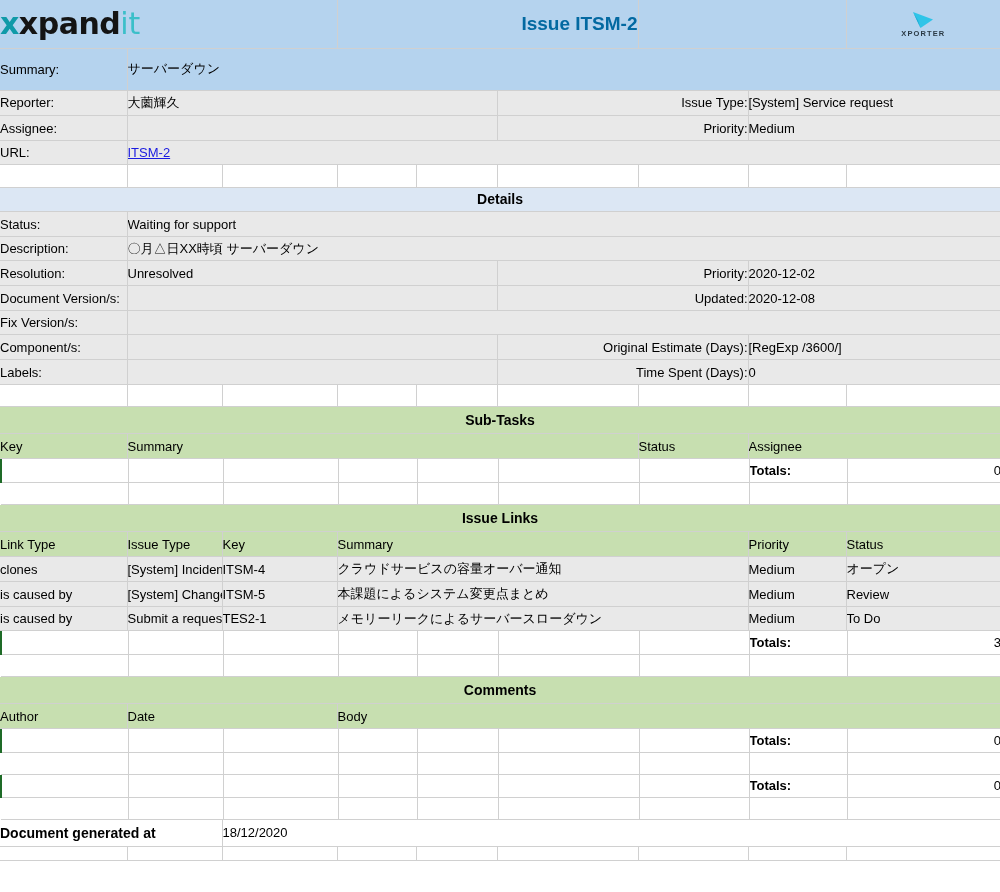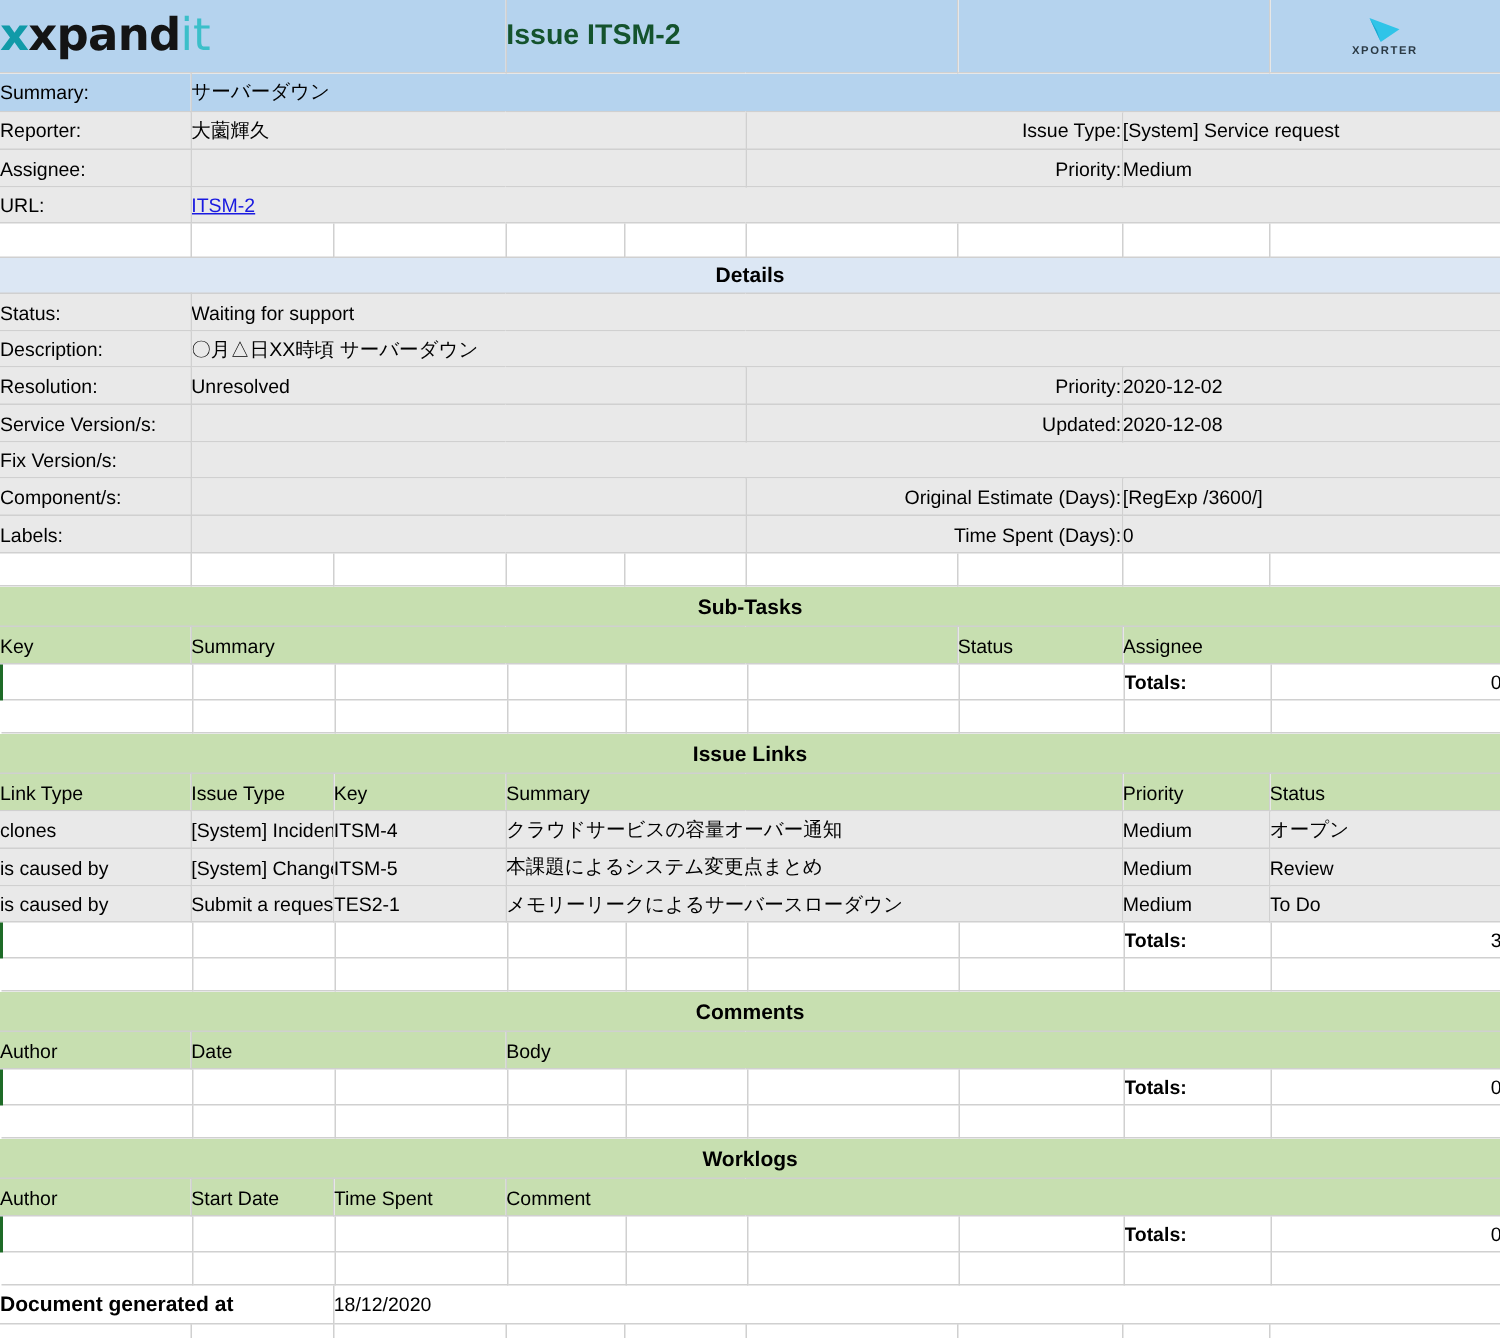--- a/index.html
+++ b/index.html
@@ -52,24 +52,24 @@
     font-weight: 700;
     letter-spacing: -0.5px;
     line-height: 1;
     font-family: "DejaVu Sans", sans-serif;
   }
   .xpandit .x { color: #109aa8; }
   .xpandit .dark { color: #141414; }
   .xpandit .it { color: #3bbfc9; font-weight: 400; letter-spacing: 0px; }
 
   .issue-title {
-    text-align: left;
+    text-align: right;
     font-size: 19px;
     font-weight: bold;
-    color: #14532d;
+    color: #0369a1;
   }
 
   .xporter-wrap {
     text-align: center;
     line-height: 1;
     padding-top: 2px;
   }
   .xporter-arrow { display: block; margin: 0 auto; }
   .xporter-text {
     display: block;
@@ -132,21 +132,21 @@
       <td class="hdr-blue nb">
         <span class="xporter-wrap">
           <svg class="xporter-arrow" width="24" height="18" viewBox="0 0 24 18">
             <path d="M2 1 L22 8.5 L9.5 17 Z" fill="#2fc4e8"></path>
             <path d="M2 1 L9.5 17 L7 9.5 Z" fill="#1aa7d0"></path>
           </svg>
           <span class="xporter-text">XPORTER</span>
         </span>
       </td>
     </tr>
-    <tr style="height:26px">
+    <tr style="height:42px">
       <td class="hdr-blue lbl">Summary:</td>
       <td class="hdr-blue val" colspan="8">サーバーダウン</td>
     </tr>
   </tbody>
     </table>
 
   <table class="grid no-lines">
     <colgroup>
       <col style="width:127px">
         <col style="width:95px">
@@ -231,21 +231,21 @@
       <td class="body-gray lbl">Description:</td>
       <td class="body-gray val" colspan="8">〇月△日XX時頃 サーバーダウン</td>
     </tr>
     <tr style="height:25px">
       <td class="body-gray lbl">Resolution:</td>
       <td class="body-gray val" colspan="4">Unresolved</td>
       <td class="body-gray rlbl" colspan="2">Priority:</td>
       <td class="body-gray rval" colspan="2">2020-12-02</td>
     </tr>
     <tr style="height:25px">
-      <td class="body-gray lbl">Service Version/s:</td>
+      <td class="body-gray lbl">Document Version/s:</td>
       <td class="body-gray val" colspan="4"></td>
       <td class="body-gray rlbl" colspan="2">Updated:</td>
       <td class="body-gray rval" colspan="2">2020-12-08</td>
     </tr>
     <tr style="height:24px">
       <td class="body-gray lbl">Fix Version/s:</td>
       <td class="body-gray val" colspan="8"></td>
     </tr>
     <tr style="height:25px">
       <td class="body-gray lbl">Component/s:</td>
@@ -497,44 +497,20 @@
       <td class="white"></td>
       <td class="white"></td>
       <td class="white"></td>
       <td class="white"></td>
       <td class="white"></td>
       <td class="white nb"></td>
     </tr>
   </tbody>
     </table>
 
-  <table class="grid no-lines">
-    <colgroup>
-      <col style="width:127px">
-        <col style="width:95px">
-        <col style="width:115px">
-      <col style="width:79px">
-        <col style="width:81px">
-        <col style="width:141px">
-      <col style="width:110px">
-        <col style="width:98px">
-        <col style="width:154px">
-    </colgroup>
-    <tbody>
-        <tr style="height:27px">
-      <td class="band-green section-title nb" colspan="9">Worklogs</td>
-    </tr>
-    <tr style="height:25px">
-      <td class="band-green colhdr">Author</td>
-      <td class="band-green colhdr">Start Date</td>
-      <td class="band-green colhdr">Time Spent</td>
-      <td class="band-green colhdr" colspan="6">Comment</td>
-    </tr>
-  </tbody>
-    </table>
 
   <table class="grid">
     <colgroup>
       <col style="width:127px">
         <col style="width:95px">
         <col style="width:115px">
       <col style="width:79px">
         <col style="width:81px">
         <col style="width:141px">
       <col style="width:110px">

